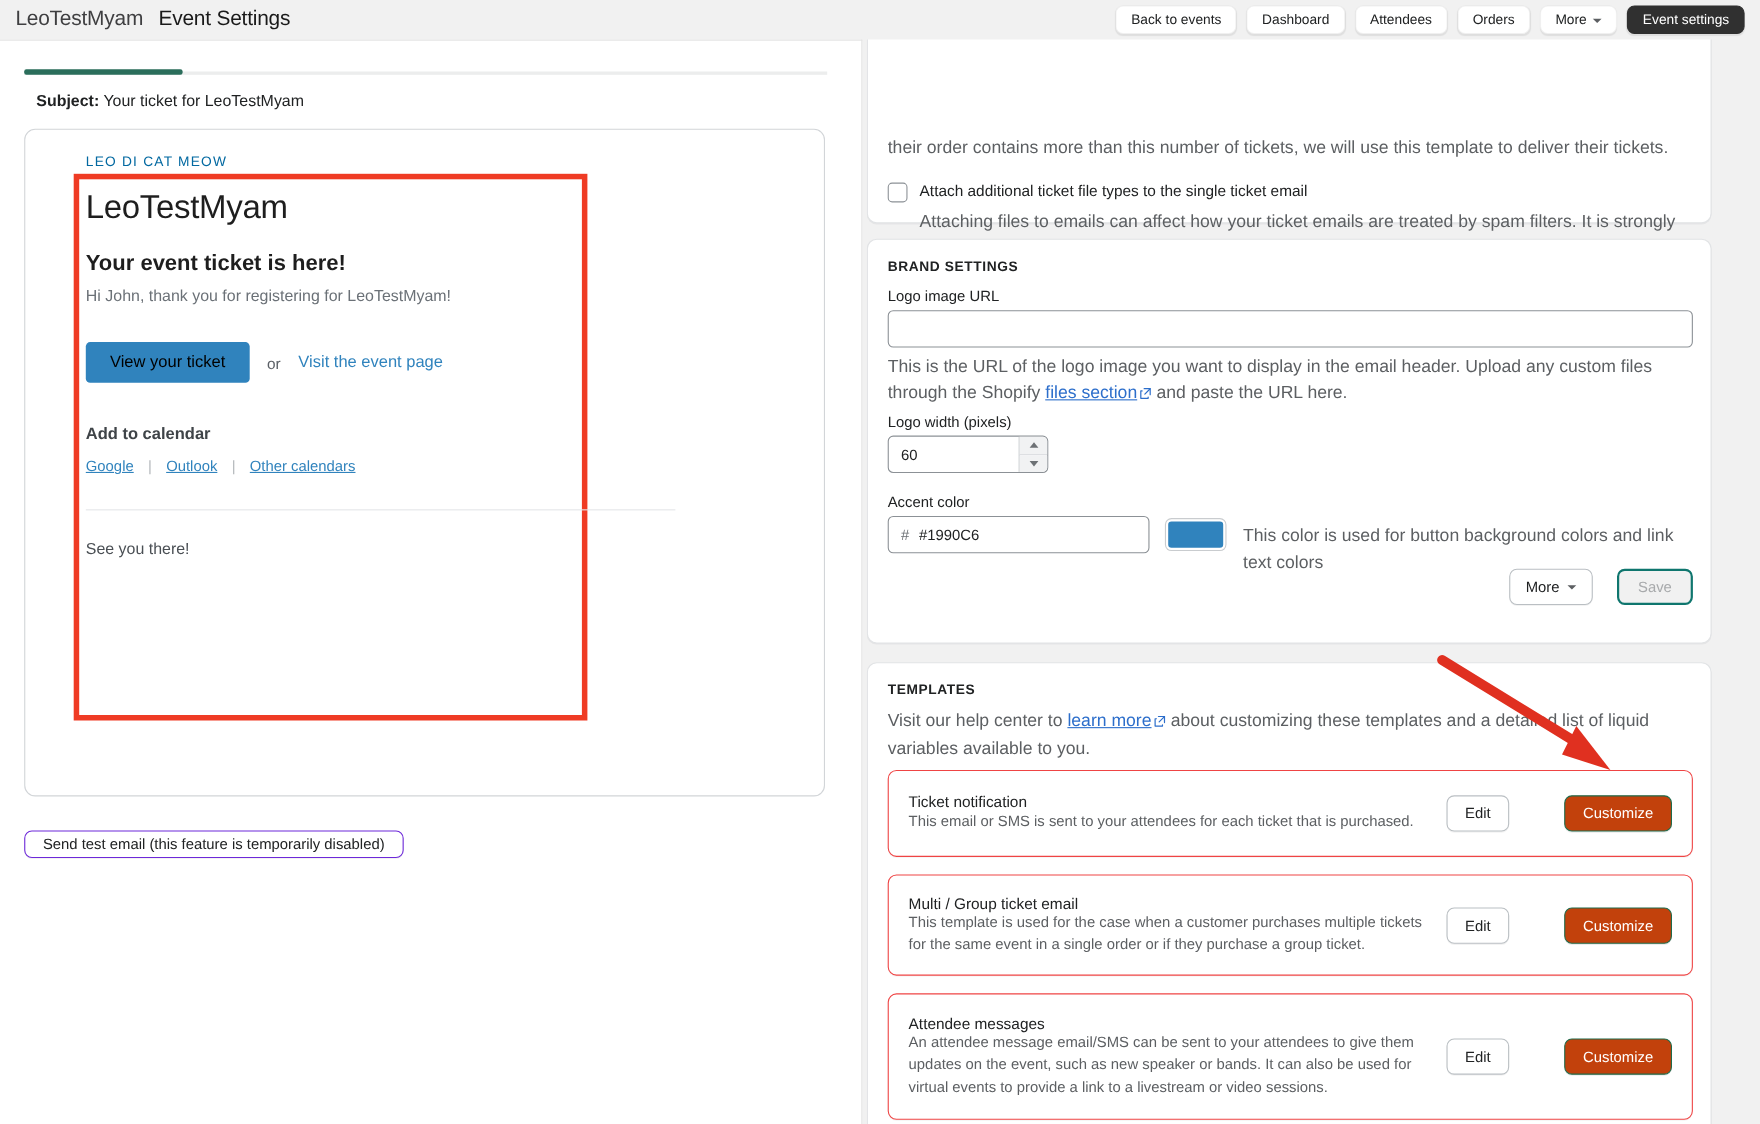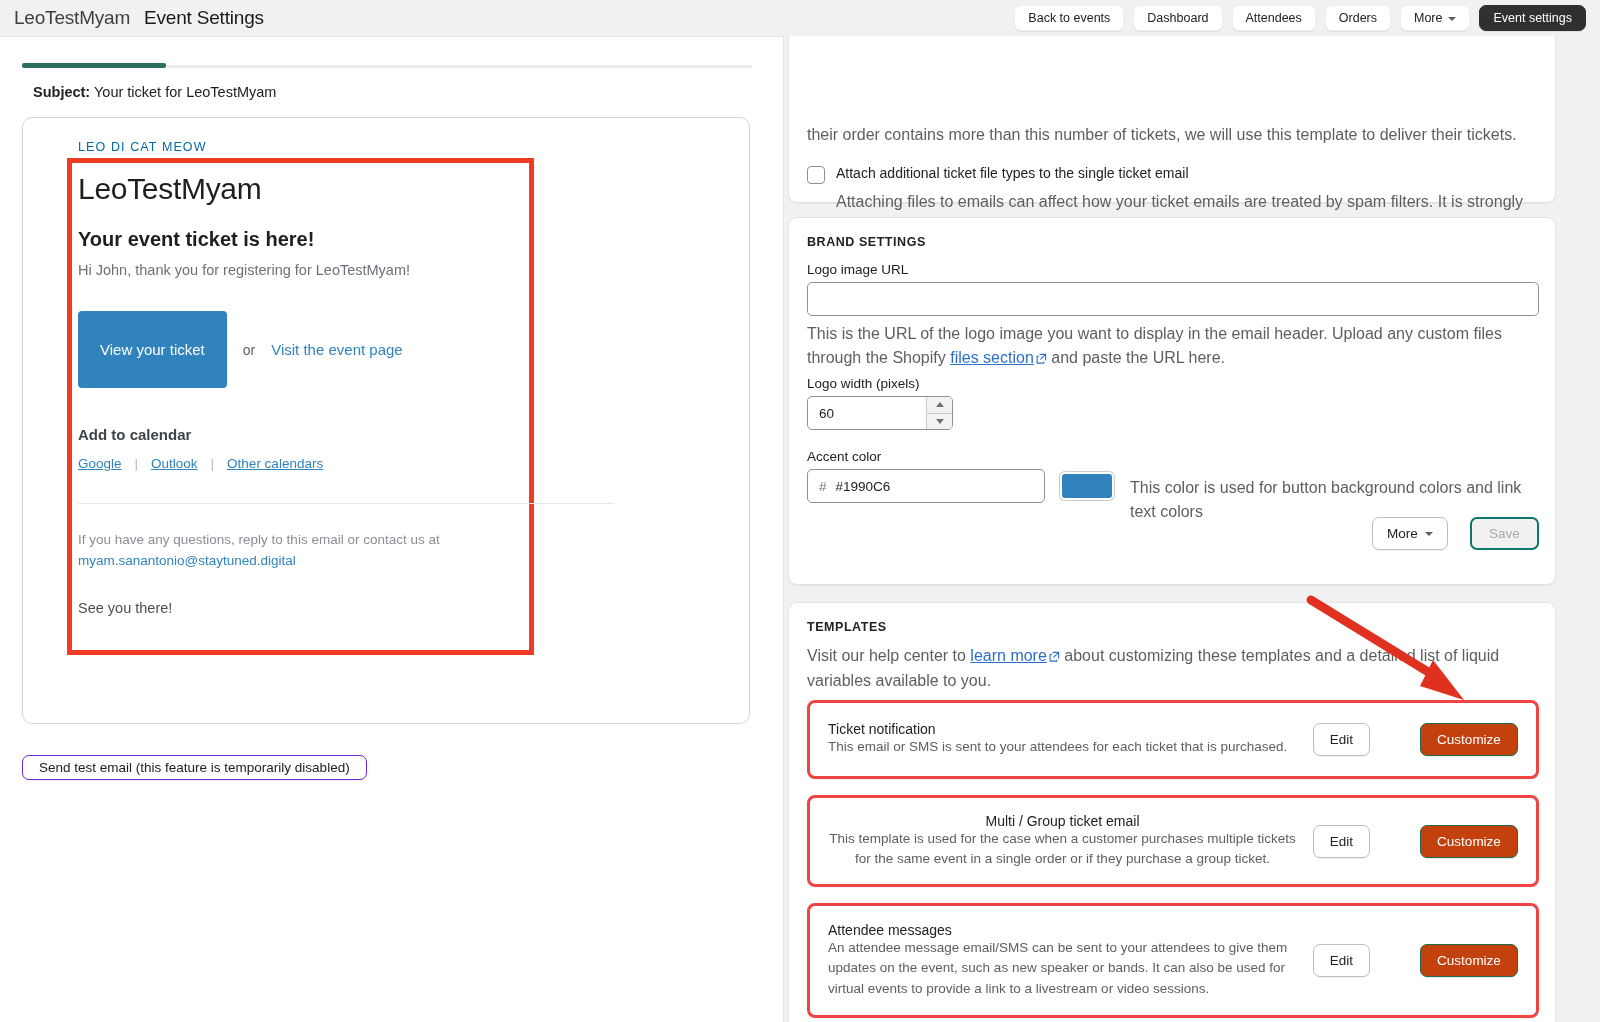--- a/index.html
+++ b/index.html
@@ -65,22 +65,22 @@
     position: absolute; left: 44px; top: 40px; width: 467px; height: 497px;
     border: 5px solid #ef3b24; background: #ffffff;
   }
   .email-inner { position: absolute; left: 55px; top: 22px; width: 560px; }
   .brand-line { font-size: 12.5px; letter-spacing: 1.1px; color: #0369a1; text-transform: uppercase; }
   .email-h1 { font-size: 30px; font-weight: 400; color: #1e1e1e; margin-top: 18px; letter-spacing: -0.3px; }
   .email-h2 { font-size: 20px; font-weight: 700; color: #1e1e1e; margin-top: 22px; }
   .email-p { font-size: 14.5px; color: #6b7177; margin-top: 11px; }
   .cta-row { display: flex; align-items: center; gap: 16px; margin-top: 33px; }
   .cta-btn {
-    background: #3083bd; color: #ffffff; font-size: 15px;
-    padding: 30px 22px; border-radius: 4px; cursor: pointer; border: none;
+    background: #3083bd; color: #000000; font-size: 15px;
+    padding: 10px 22px; border-radius: 4px; cursor: pointer; border: none;
   }
   .cta-or { font-size: 14px; color: #5b6066; }
   .cta-link { font-size: 15px; color: #3083bd; cursor: pointer; }
   .cal-title { font-size: 15px; font-weight: 700; color: #3f4448; margin-top: 38px; }
   .cal-links { display: flex; align-items: center; gap: 13px; margin-top: 13px; font-size: 13.5px; }
   .cal-links a { color: #3083bd; text-decoration: underline; cursor: pointer; }
   .cal-sep { color: #b4b8bc; }
   .email-hr { margin-top: 32px; width: 536px; height: 1px; background: #e4e6e8; }
   .email-foot { font-size: 13.5px; color: #8a8f95; margin-top: 26px; line-height: 1.55; }
   .email-foot a { color: #3083bd; text-decoration: none; }
@@ -154,21 +154,21 @@
   .btn-sm {
     border-radius: 7px; height: 33px; padding: 0 14px; font-size: 13.5px;
     display: inline-flex; align-items: center; justify-content: center; gap: 7px;
     cursor: pointer; white-space: nowrap;
   }
   .btn-white { background: #ffffff; border: 1px solid #babfc3; color: #202223; box-shadow: 0 1px 0 rgba(0,0,0,0.05); }
   .btn-disabled { background: #f1f1f1; border: 2px solid #0f766e; color: #a8aaac; cursor: default; }
   .btn-green { background: #c2410c; border: 1px solid #1f6b4b; color: #ffffff; box-shadow: 0 1px 0 rgba(0,0,0,0.08); margin-left: 40px; }
 
   .tpl-row {
-    border: 3px solid #ef4444; border-radius: 8px; background: #ffffff;
+    border: 1px solid #ef4444; border-radius: 8px; background: #ffffff;
     position: absolute; left: 18px; width: 732px;
     display: flex; align-items: center; padding: 0 18px;
     box-shadow: 0 1px 0 rgba(22,29,37,0.04);
   }
   .tpl-title { font-size: 14px; color: #202223; }
   .tpl-desc { font-size: 13.5px; color: #5c5f62; line-height: 1.5; margin-top: 0; }
   .tpl-btns { margin-left: auto; display: flex; align-items: center; gap: 10px; flex: none; padding-left: 16px; }
 
   .ext-ico { display: inline-block; vertical-align: -1px; margin-left: 2px; }
 
@@ -234,24 +234,20 @@
       <div class="cal-links">
         <a style="color: rgb(48, 131, 189);">Google</a>
         <span class="cal-sep">|</span>
         <a style="color: rgb(48, 131, 189);">Outlook</a>
         <span class="cal-sep">|</span>
         <a style="color: rgb(48, 131, 189);">Other calendars</a>
       </div>
 
       <div class="email-hr"></div>
 
-      <div class="email-foot">
-        <span>If you have any questions, reply to this email or contact us at</span><br>
-        <a style="color: rgb(48, 131, 189);">myam.sanantonio@staytuned.digital</a>
-      </div>
 
       <div class="see-you">See you there!</div>
     </div>
   </div>
 
   <div class="test-btn">
     <span>Send test email (this feature is temporarily disabled)</span>
   </div>
 </div>
 
@@ -346,21 +342,21 @@
       <div class="tpl-btns">
         <div class="btn-sm btn-white" style="width:57px;">
             <span>Edit</span>
           </div>
         <div class="btn-sm btn-green" style="width:98px;">
             <span>Customize</span>
           </div>
       </div>
     </div>
 
-    <div class="tpl-row" style="top:192px;height:92px;text-align:center;">
+    <div class="tpl-row" style="top:192px;height:92px;">
       <div style="width:525px;">
         <div class="tpl-title">Multi / Group ticket email</div>
         <div class="tpl-desc">This template is used for the case when a customer purchases multiple tickets for the same event in a single order or if they purchase a group ticket.</div>
       </div>
       <div class="tpl-btns">
         <div class="btn-sm btn-white" style="width:57px;">
             <span>Edit</span>
           </div>
         <div class="btn-sm btn-green" style="width:98px;">
             <span>Customize</span>

